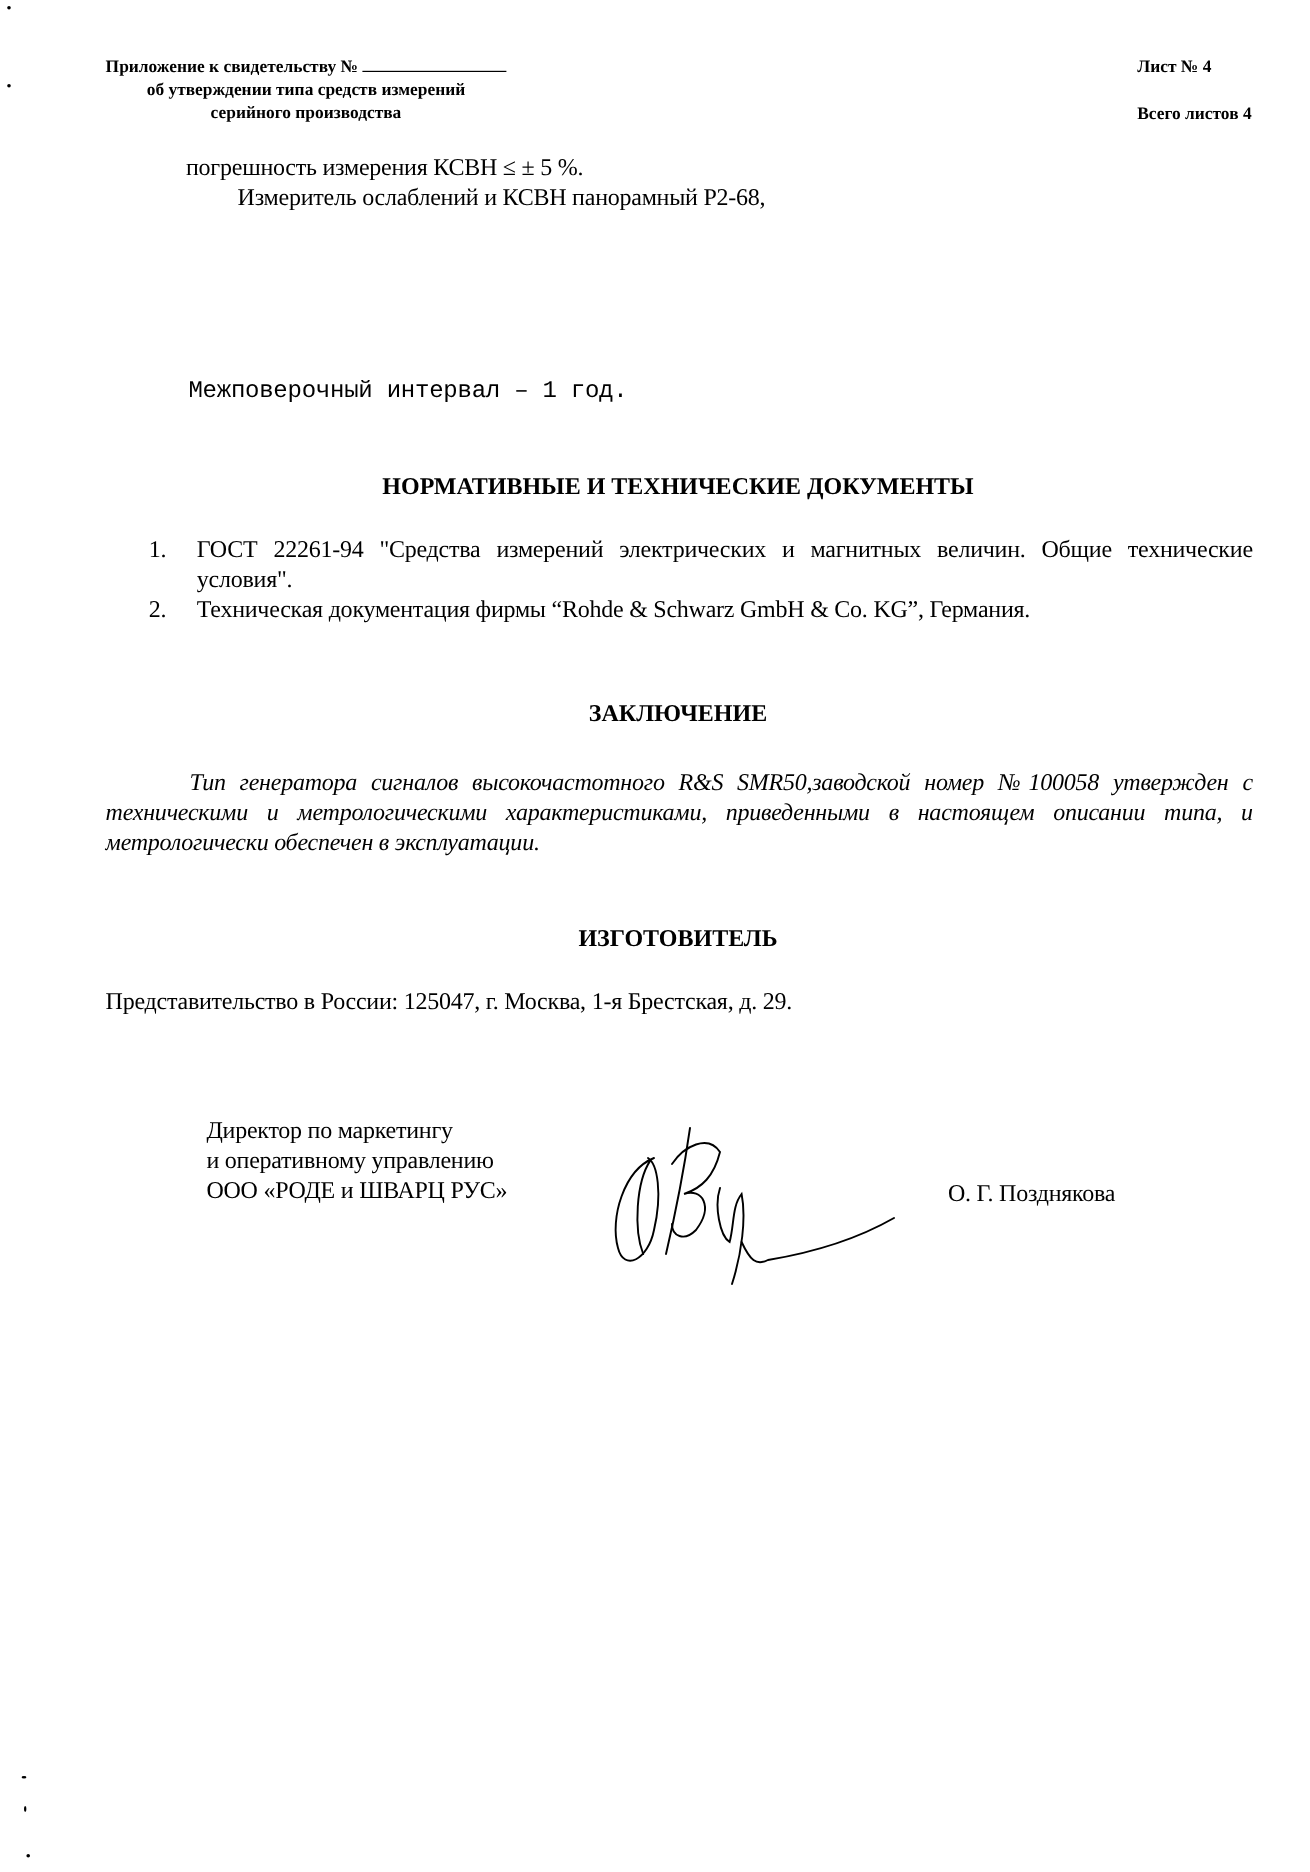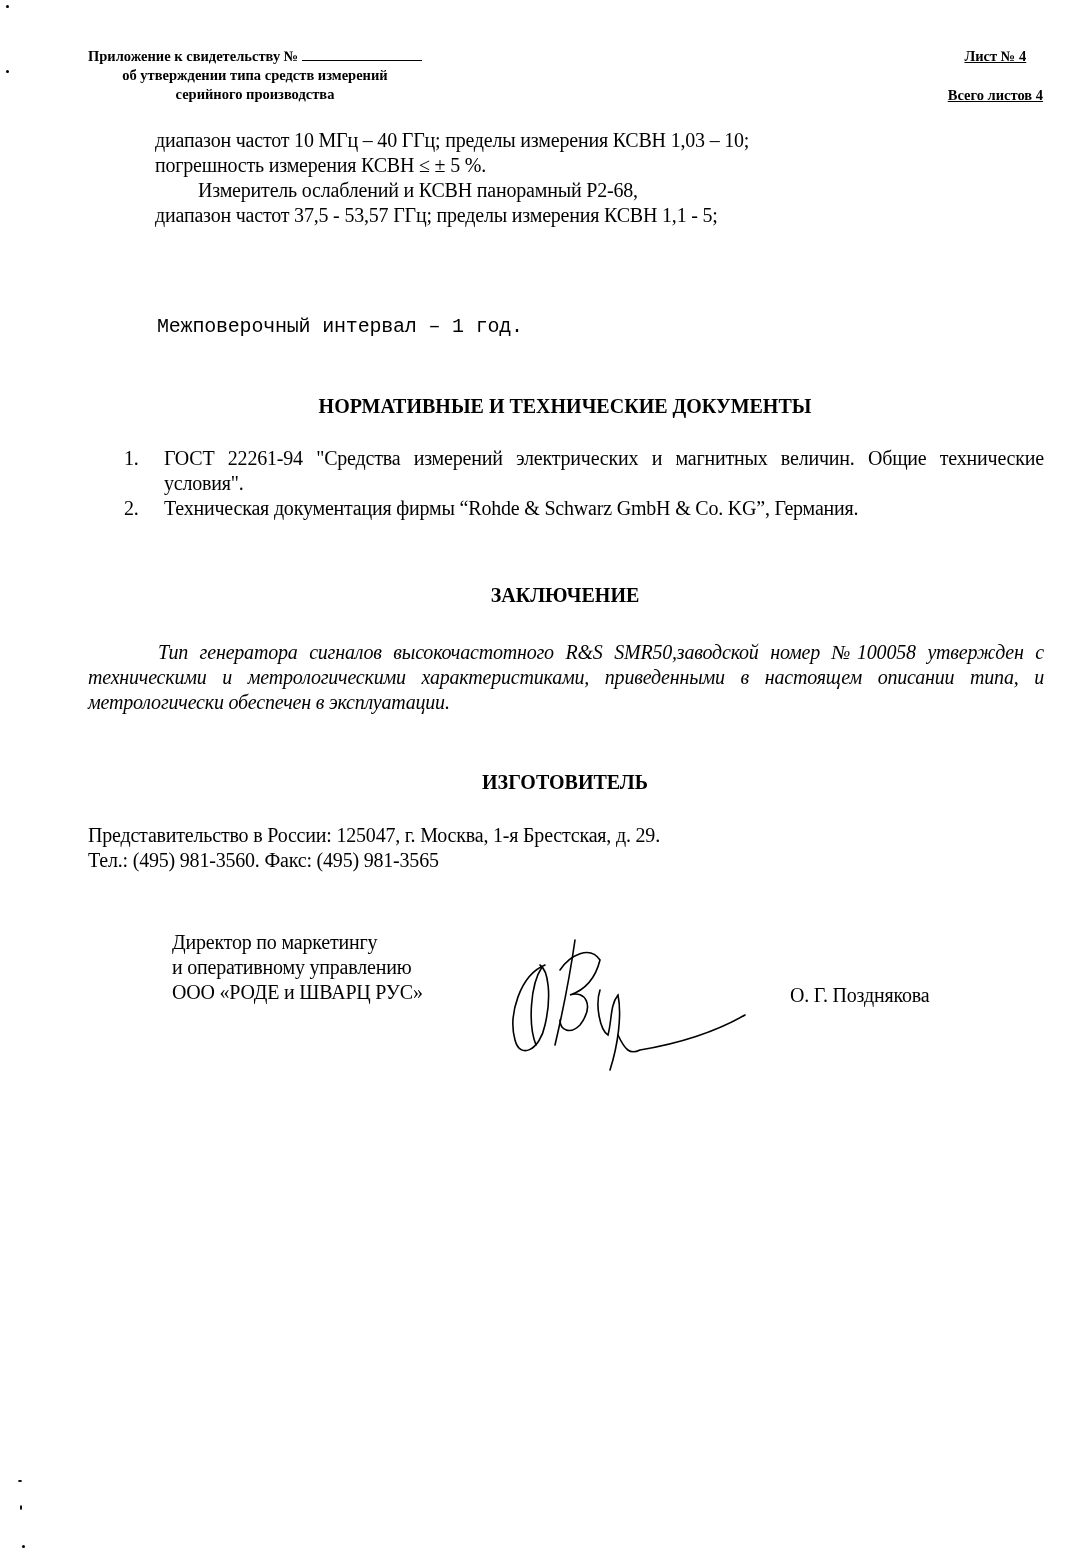--- a/index.html
+++ b/index.html
@@ -1,20 +1,20 @@
 <!DOCTYPE html>
 <html><head>
 <meta charset="utf-8">
 <style>
   html, body { margin: 0; padding: 0; background: #ffffff; }
   body { width: 1092px; height: 1560px; position: relative; overflow: hidden; color: #000; font-family: "Liberation Serif", serif; }
   .abs { position: absolute; }
   .hdr { font-weight: bold; font-size: 14.5px; line-height: 19px; }
   .hdr-left { left: 88px; top: 47px; text-align: center; }
-  .hdr-right { right: 49px; top: 47px; text-align: center; text-decoration: underline; }
+  .hdr-right { right: 49px; top: 47px; text-align: left; }
   .hdr-right .line2 { margin-top: 20px; }
   .blank { display: inline-block; width: 120px; border-bottom: 1px solid #000; height: 12px; vertical-align: baseline; }
   .body-txt { font-size: 20px; line-height: 25px; letter-spacing: -0.2px; }
   .eq { left: 155px; top: 128px; width: 760px; }
   .eq .ind { padding-left: 43px; }
   .interval { left: 157px; top: 314px; font-family: Liberation Mono, monospace; }
   .sec-title { left: 0; width: 1130px; text-align: center; font-weight: bold; font-size: 20px; }
   .t1 { top: 395px; }
   .t2 { top: 584px; }
   .t3 { top: 771px; }
@@ -44,26 +44,24 @@
   <div>об утверждении типа средств измерений</div>
   <div>серийного производства</div>
 </div>
 <div class="abs hdr hdr-right">
   <div>Лист № 4</div>
   <div class="line2">Всего листов 4</div>
 </div>
 
 <div class="abs body-txt eq">
   <div>
-    <div>диапазон частот 10 МГц – 40 ГГц; пределы измерения КСВН 1,03 – 10;</div>
     <div>погрешность измерения КСВН ≤ ± 5 %.</div>
   </div>
   <div>
     <div class="ind">Измеритель ослаблений и КСВН панорамный Р2-68,</div>
-    <div>диапазон частот 37,5 - 53,57 ГГц; пределы измерения КСВН 1,1 - 5;</div>
   </div>
 </div>
 
 <div class="abs body-txt interval">Межповерочный интервал – 1 год.</div>
 
 <div class="abs sec-title t1">НОРМАТИВНЫЕ И ТЕХНИЧЕСКИЕ ДОКУМЕНТЫ</div>
 <div class="abs body-txt docs">
   <div class="item">
     <span class="num">1.</span>
     <span class="txt">ГОСТ 22261-94 "Средства измерений электрических и магнитных величин. Общие технические условия".</span>
@@ -75,21 +73,20 @@
 </div>
 
 <div class="abs sec-title t2">ЗАКЛЮЧЕНИЕ</div>
 <div class="abs body-txt concl">
   <div class="first">Тип генератора сигналов высокочастотного R&amp;S  SMR50,заводской номер №100058 утвержден с техническими и метрологическими характеристиками, приведенными в настоящем описании типа, и метрологически обеспечен в эксплуатации.</div>
 </div>
 
 <div class="abs sec-title t3">ИЗГОТОВИТЕЛЬ</div>
 <div class="abs body-txt maker">
   <div>Представительство в России:  125047, г. Москва, 1-я Брестская, д. 29.</div>
-  <div>Тел.: (495) 981-3560. Факс: (495) 981-3565</div>
 </div>
 
 <div class="abs body-txt sign-left">
   <div>Директор по маркетингу</div>
   <div>и оперативному управлению</div>
   <div>ООО «РОДЕ и ШВАРЦ РУС»</div>
 </div>
 
 <svg class="abs sig" width="260" height="140" viewBox="0 0 260 140">
   <g fill="none" stroke="#000" stroke-width="1.6" stroke-linecap="round">

